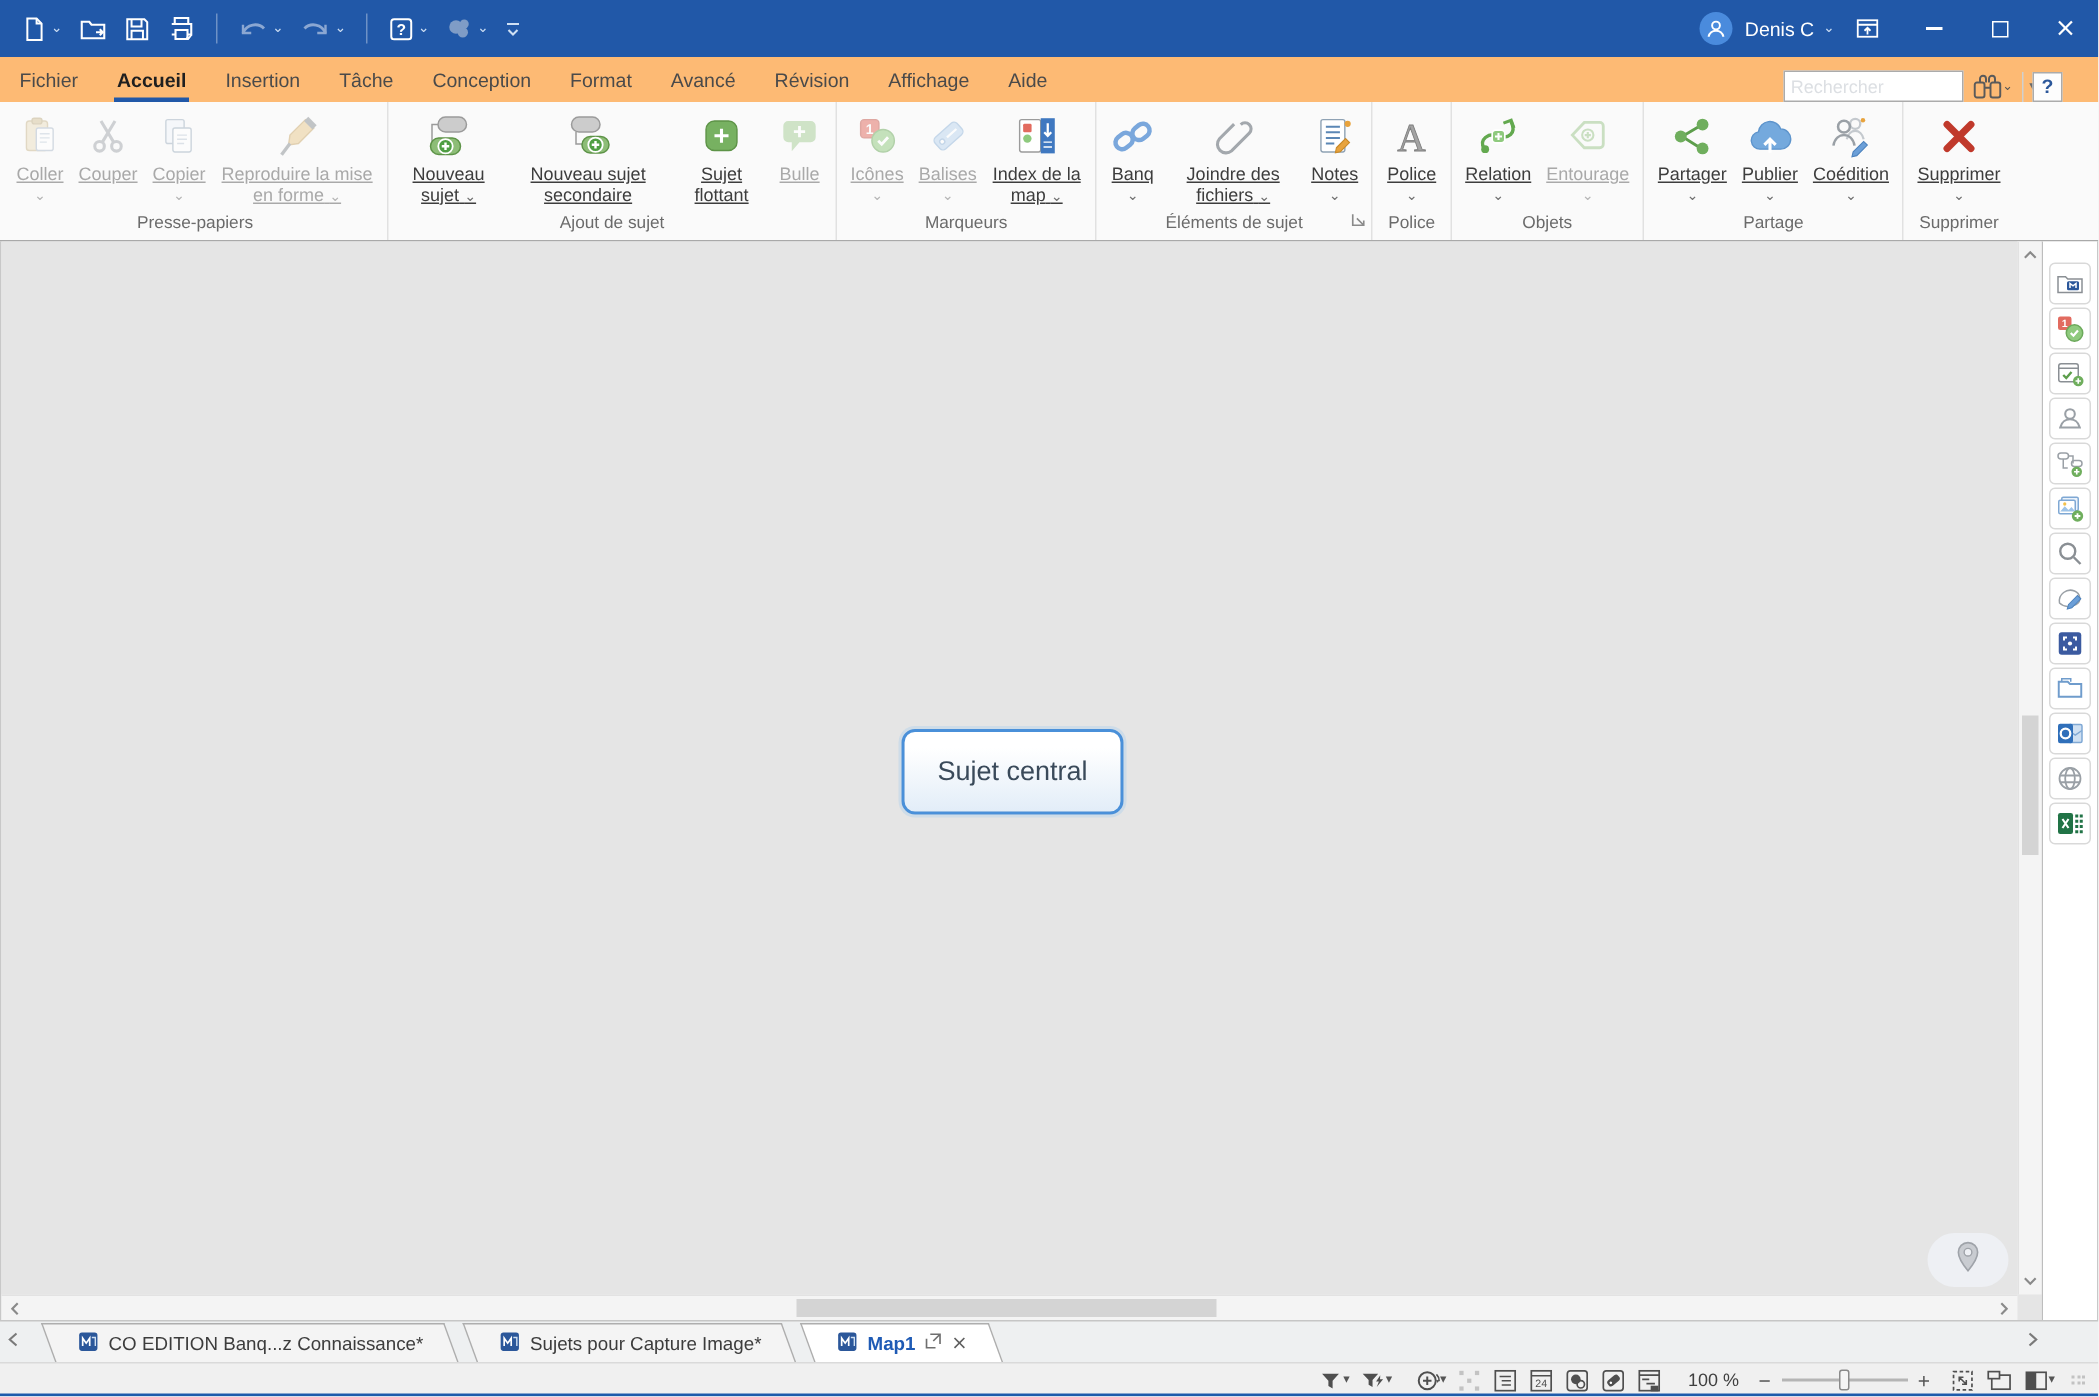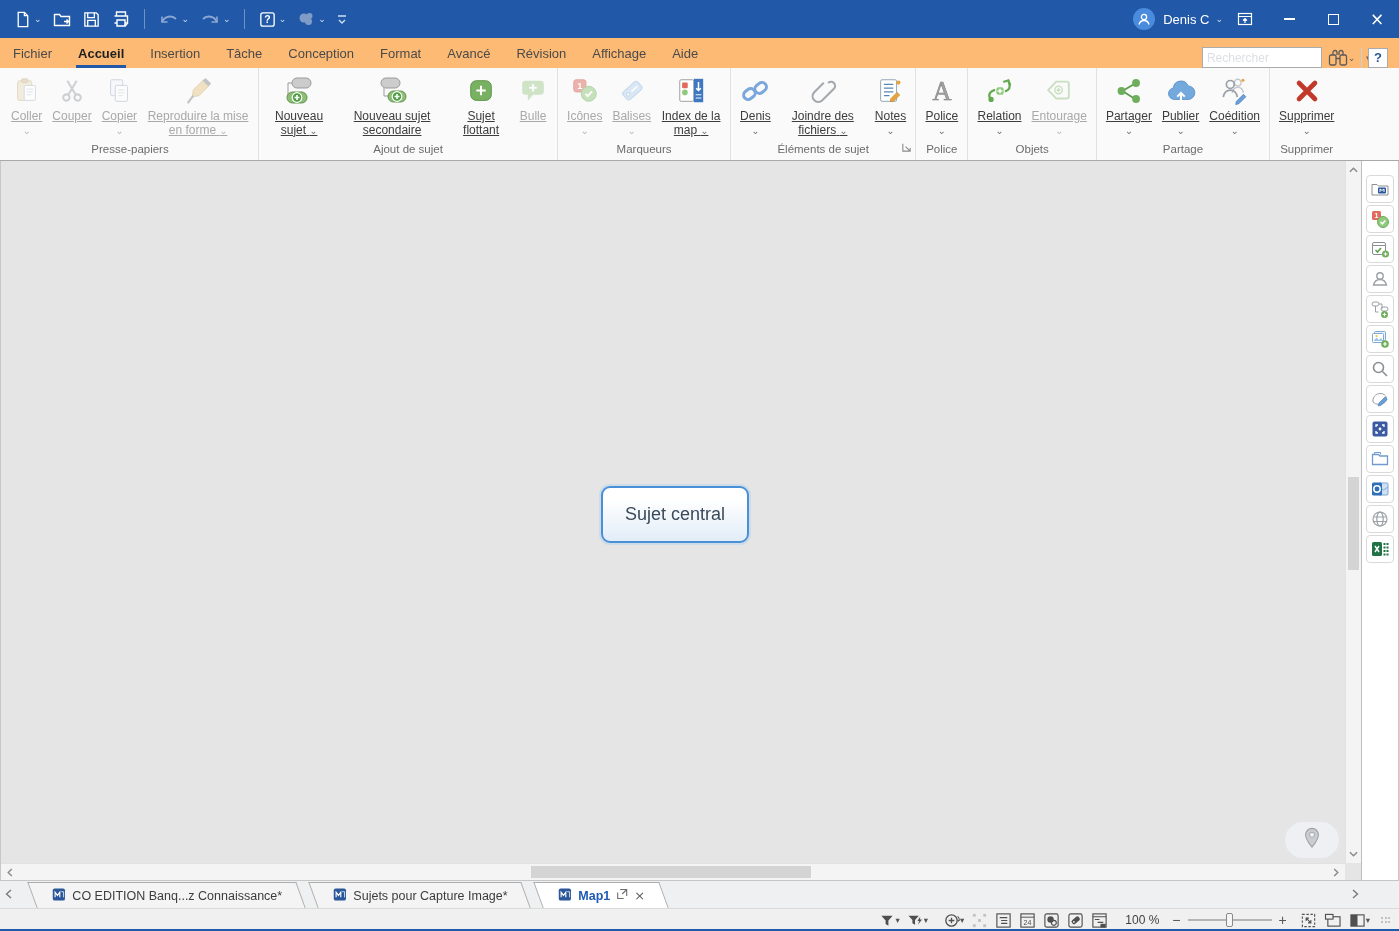--- a/index.html
+++ b/index.html
@@ -20,21 +20,21 @@
   .tb-btn { width:44px; height:38px; display:flex; align-items:center; justify-content:center; }
   .min-glyph { width:11px; height:1.5px; background:#fff; }
   .max-glyph { width:11px; height:11px; border:1.5px solid #fff; }
   .close-glyph { font-size:17px; line-height:17px; font-family:"DejaVu Sans",sans-serif; }
 
   
   .tabrow { position:absolute; top:38px; left:0; right:0; height:30px; background:#fdba74; display:flex; align-items:flex-end; }
   .rtab { position:relative; padding:0 13px; font-size:13px; line-height:29px; color:#4a4a4a; cursor:default; }
   .rtab.active { font-weight:bold; color:#1f1f1f; }
   .rtab.active::after { content:""; position:absolute; left:11px; right:11px; bottom:0; height:3px; background:#2158a8; }
-  .tabrow-right { margin-left:auto; display:flex; align-items:center; padding-right:11px; gap:6px; }
+  .tabrow-right { margin-left:auto; display:flex; align-items:center; padding-right:24px; gap:6px; }
   .searchbox { width:120px; height:21px; background:#fff; border:1px solid #ababab; display:flex; align-items:center; font-size:12px; }
   .searchbox input { flex:1; border:none; outline:none; font-size:12px; padding:0 4px; color:#444; background:transparent; font-family:inherit; }
   .searchbox input::placeholder { color:#dcdfe3; }
   .searchbox .sb-caret { font-size:9px; color:#6a6a6a; padding-right:4px; font-family:"DejaVu Sans",sans-serif; }
   .vline { width:1px; height:20px; background:#d0d0d0; }
   .helpbox { width:20px; height:20px; border:1px solid #ababab; background:#fdfdfd; color:#2b579a; font-weight:bold; font-size:13px; display:flex; align-items:center; justify-content:center; }
 
   
   .ribbon { position:absolute; top:68px; left:0; right:0; height:93px; background:#fafafa; border-bottom:1px solid #a9a9a9; display:flex; align-items:stretch; padding-left:2px; overflow:hidden; }
   .rgroup { position:relative; display:flex; flex-direction:column; border-right:1px solid #e1e1e1; padding:2px 4px 0; }
@@ -363,21 +363,21 @@
 
     <div class="rgroup">
       <div class="rgroup-buttons">
         <div class="rbtn">
           <span class="ric">
               <svg width="30" height="30" viewBox="0 0 32 32" fill="none" stroke="#7aa7dc" stroke-width="3.2">
                 <rect x="3.5" y="14.5" width="13" height="9.5" rx="4.75" transform="rotate(-38 10 19.2)"></rect>
                 <rect x="15.5" y="8" width="13" height="9.5" rx="4.75" transform="rotate(-38 22 12.7)"></rect>
               </svg>
             </span>
-          <span class="lbl" style="max-width:40px">Denis</span>
+          <span class="lbl" style="max-width:40px">Banq</span>
           <span class="cv caret-below">⌄</span>
         </div>
         <div class="rbtn">
           <span class="ric">
               <svg width="30" height="30" viewBox="0 0 32 32" fill="none" stroke="#a3a8ad" stroke-width="2.2">
                 <path d="M21.5 7.5a4.3 4.3 0 0 1 6.1 6.1L15 26.2a6.1 6.1 0 0 1-8.6-8.6L16.8 7.2"></path>
               </svg>
             </span>
           <span class="lbl" style="max-width:84px"><span>Joindre des fichiers</span> <span class="cv">⌄</span></span>
         </div>

